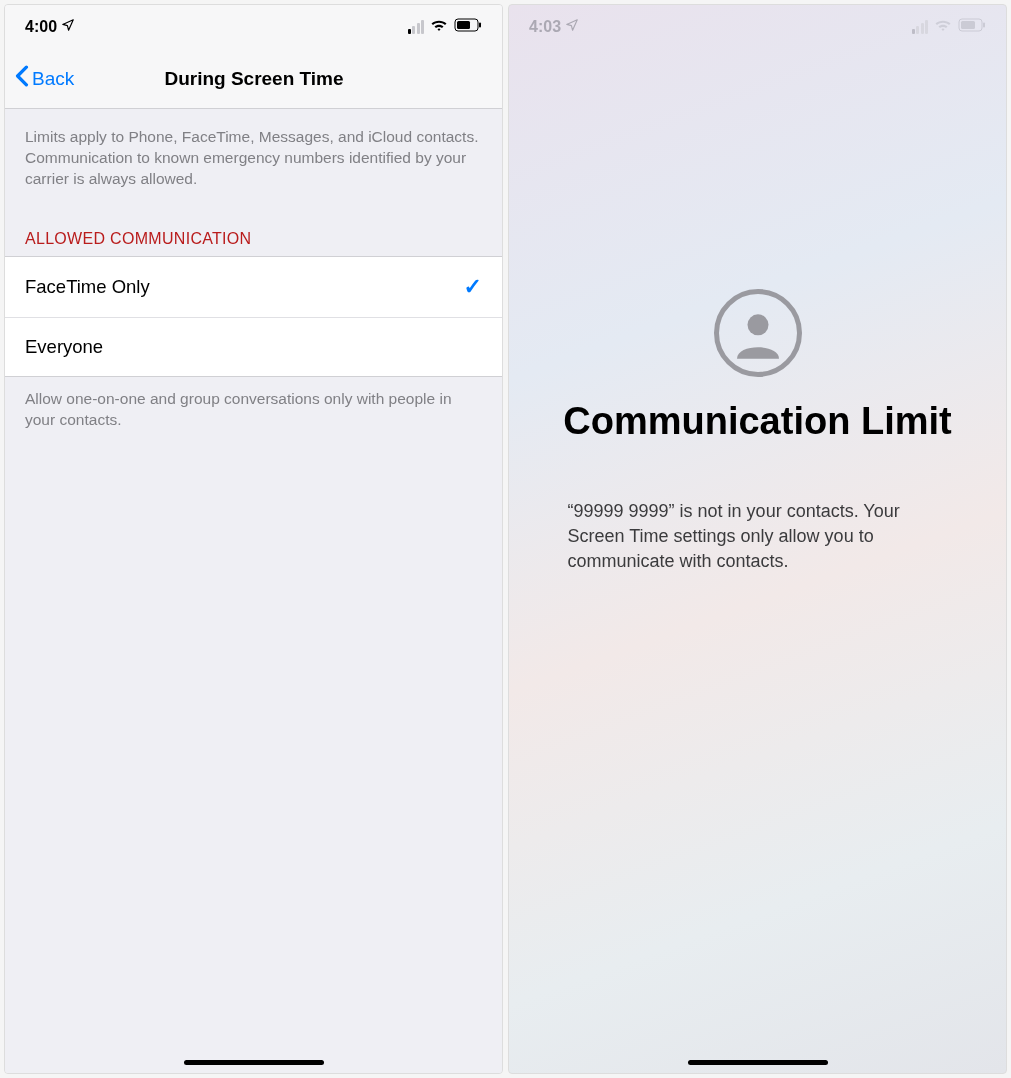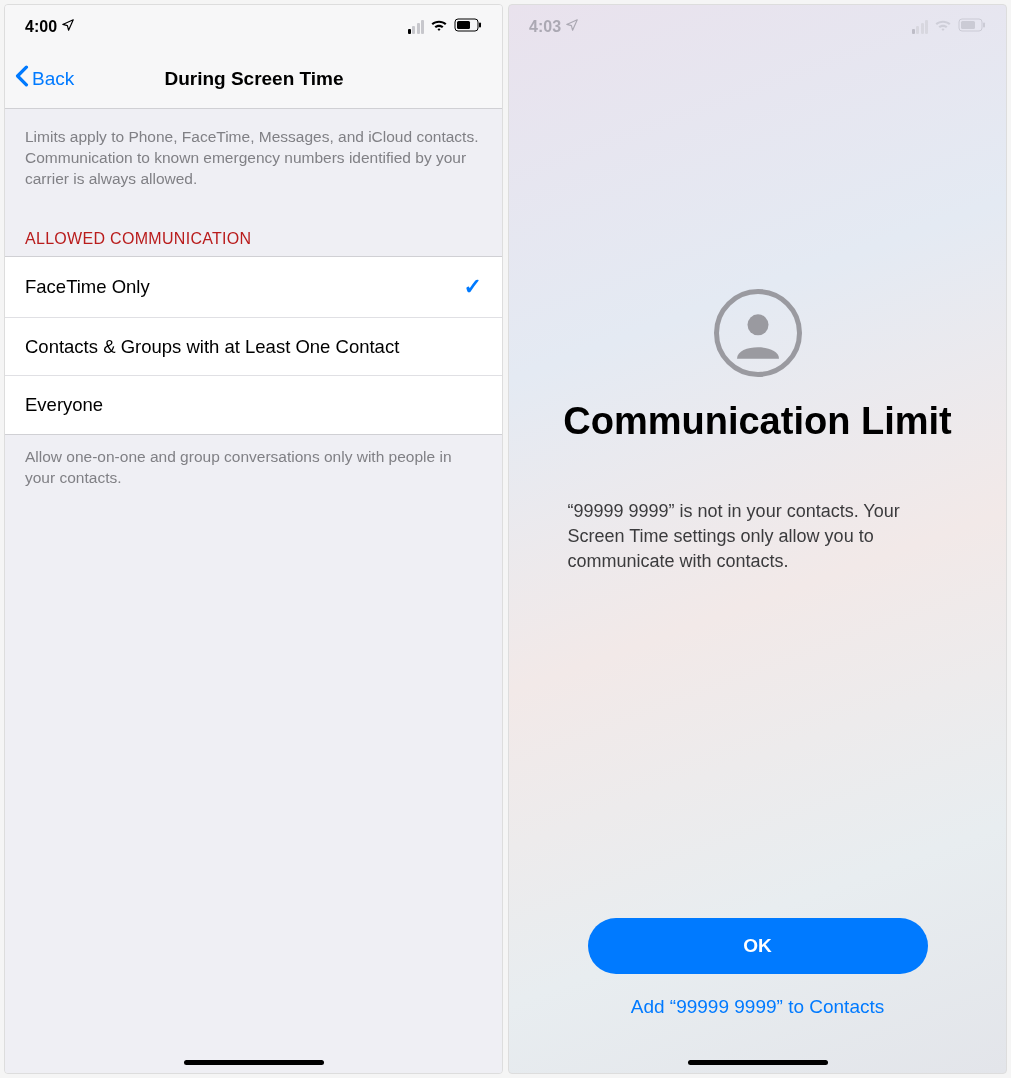--- a/index.html
+++ b/index.html
@@ -241,23 +241,20 @@
     <div class="content-left">
       <div class="desc-text">Limits apply to Phone, FaceTime, Messages, and iCloud contacts. Communication to known emergency numbers identified by your carrier is always allowed.</div>
       <div class="section-header">ALLOWED COMMUNICATION</div>
 
       <div class="option-group">
         <div class="option-row">
           <span class="option-label">FaceTime Only</span>
           <span class="checkmark">✓</span>
         </div>
         <div class="option-row">
-          <span class="option-label">Contacts &amp; Groups with at Least One Contact</span>
-        </div>
-        <div class="option-row">
           <span class="option-label">Everyone</span>
         </div>
       </div>
 
       <div class="footer-text">Allow one-on-one and group conversations only with people in your contacts.</div>
     </div>
 
     <div class="home-indicator"></div>
   </div>
 
@@ -299,25 +296,17 @@
           <svg width="56" height="56" viewBox="0 0 48 48">
             <circle cx="24" cy="17" r="9" fill="#9a9aa0"></circle>
             <path d="M6 46 C6 33 42 33 42 46 Z" fill="#9a9aa0"></path>
           </svg>
         </span>
       </div>
       <div class="limit-title">Communication Limit</div>
       <div class="limit-desc">“99999 9999” is not in your contacts. Your Screen Time settings only allow you to communicate with contacts.</div>
     </div>
 
-    <div class="bottom-actions">
-      <div class="ok-btn">
-        <span>OK</span>
-      </div>
-      <div class="add-link">
-        <span>Add “99999 9999” to Contacts</span>
-      </div>
-    </div>
 
     <div class="home-indicator"></div>
   </div>
 
 </div>
 
 </body></html>

